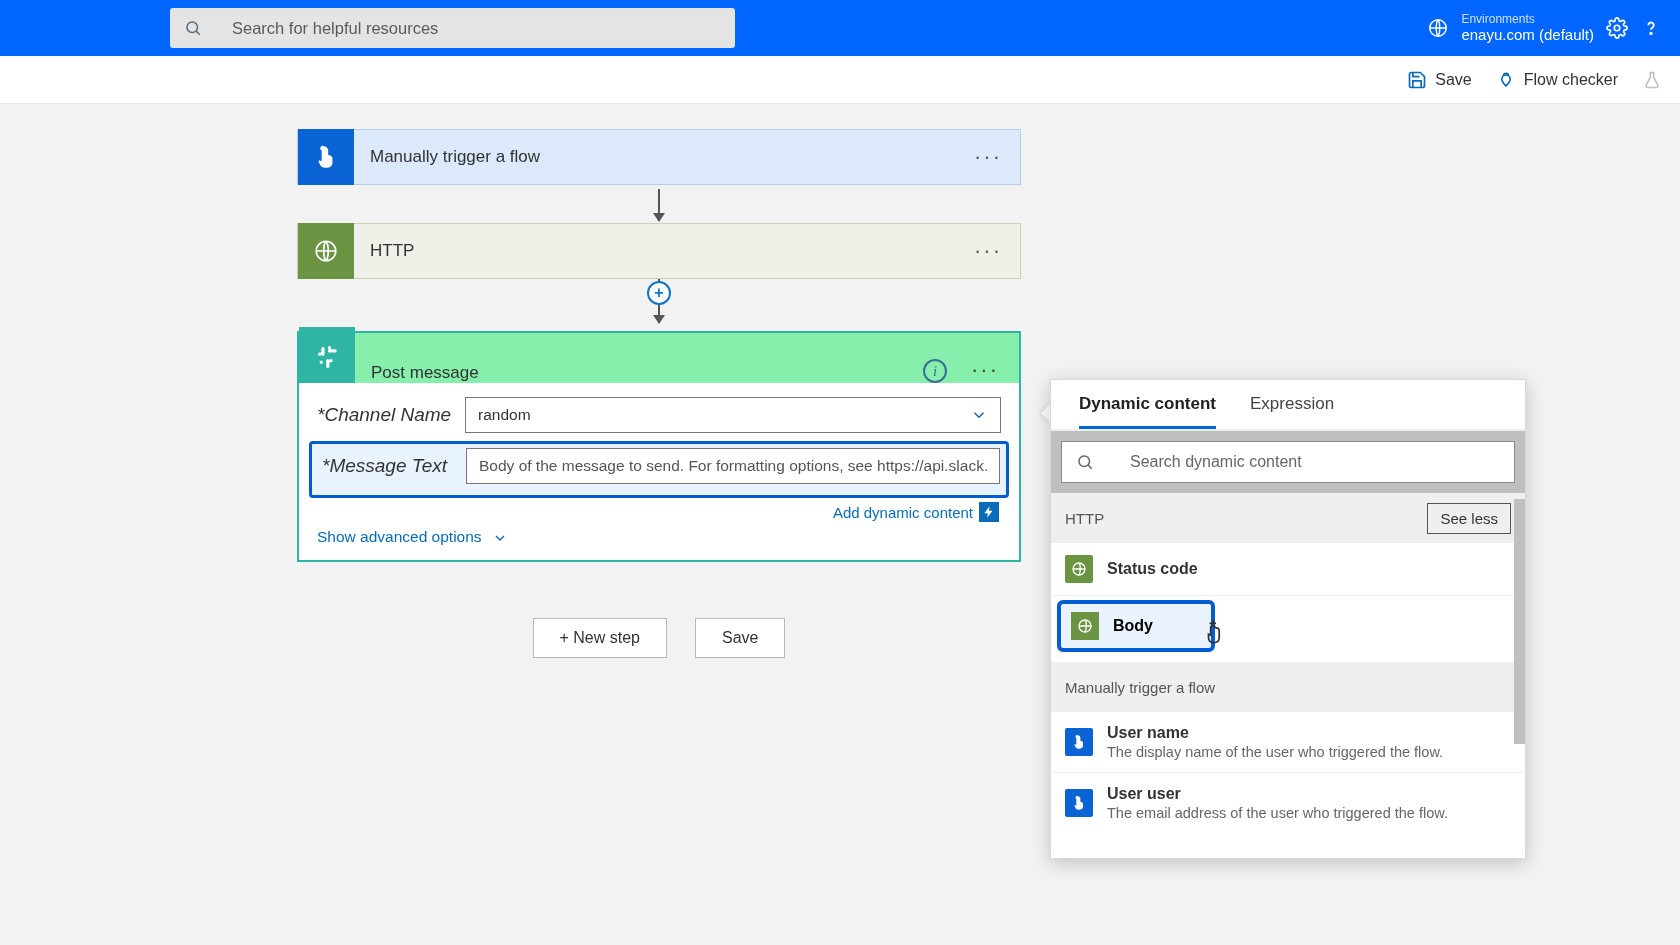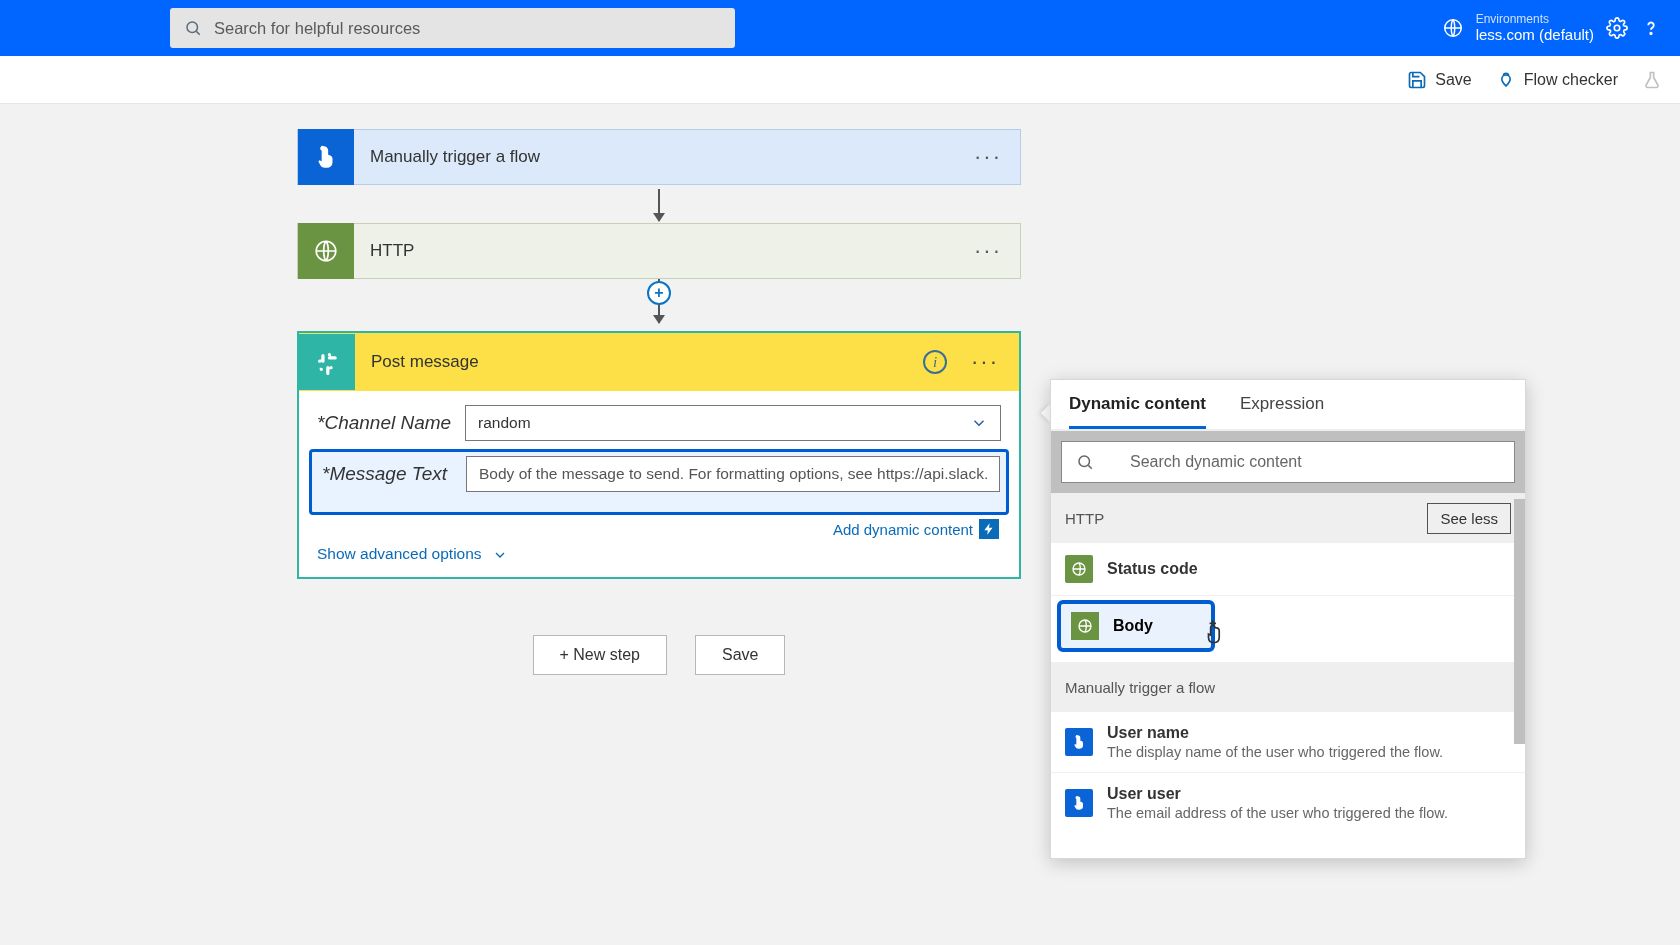--- a/index.html
+++ b/index.html
@@ -16,21 +16,21 @@
     position: relative;
   }
   .search-box {
     background: #e4e4e4;
     border-radius: 3px;
     height: 40px;
     width: 565px;
     display: flex;
     align-items: center;
     padding: 0 14px;
-    gap: 12px;
+    gap: 30px;
   }
   .search-icon { width: 18px; height: 18px; color: #5a6b7c; }
   .search-input {
     border: none; background: transparent; outline: none;
     font-size: 16.5px; color: #333; flex: 1;
   }
   .search-input::placeholder { color: #5a5a5a; }
   .top-right {
     margin-left: auto; display: flex; align-items: center; gap: 12px;
   }
@@ -122,23 +122,23 @@
     border-top: 9px solid #555;
   }
 
   
   .post-card {
     border: 2px solid #2fb5a5;
     background: white;
     width: 724px;
   }
   .post-header {
-    background: #fde047;
-    height: 58px;
-    display: flex; align-items: center;
+    background: #86efac;
+    height: 50px;
+    display: flex; align-items: flex-end;
   }
   .post-header .tile {
     width: 56px; height: 56px; background: #2fb5a5;
     display: flex; align-items: center; justify-content: center; color: white;
   }
   .post-header .title { margin-left: 16px; font-size: 17px; color: #333; }
   .post-header .info-icon, .post-header .ellipsis {
     color: #444; cursor: pointer;
   }
   .post-header .info-icon {
@@ -196,21 +196,21 @@
     font-size: 16px; color: #333; cursor: pointer;
   }
 
   
   .dyn-panel {
     position: absolute; left: 1050px; top: 379px; width: 476px; height: 480px;
     background: white; border: 1px solid #d8d8d8;
     box-shadow: 0 4px 18px rgba(0,0,0,0.2);
     display: flex; flex-direction: column; overflow: hidden;
   }
-  .dyn-tabs { display: flex; padding: 0 18px; border-bottom: 2px solid #eee; }
+  .dyn-tabs { display: flex; padding: 0 28px; border-bottom: 2px solid #eee; }
   .dyn-tab {
     padding: 14px 0 12px; margin-right: 34px; font-size: 17px; cursor: pointer;
     color: #333; font-weight: 600;
   }
   .dyn-tab.active { border-bottom: 3px solid #0066d6; color: #222; }
   .dyn-tab:not(.active) { font-weight: 400; color: #444; }
   .dyn-search-wrap { background: #bfbfbf; padding: 10px; }
   .dyn-search {
     background: white; border: 1px solid #888; height: 42px;
     display: flex; align-items: center; gap: 12px; padding: 0 14px;
@@ -280,21 +280,21 @@
       </svg>
     <input class="search-input" placeholder="Search for helpful resources" style="">
   </div>
   <div class="top-right">
     <svg class="env-icon" viewBox="0 0 24 24" fill="none" stroke="white" stroke-width="1.6">
         <circle cx="12" cy="12" r="9"></circle>
         <path d="M3 12h18M12 3c2.5 3 2.5 15 0 18M12 3c-2.5 3-2.5 15 0 18"></path>
       </svg>
     <div class="env-block">
       <span class="env-label">Environments</span>
-      <span class="env-name">less.com (default)</span>
+      <span class="env-name">enayu.com (default)</span>
     </div>
     <svg class="gear-icon" viewBox="0 0 24 24" fill="none" stroke="white" stroke-width="1.8">
         <circle cx="12" cy="12" r="3"></circle>
         <path d="M19.4 15a1.7 1.7 0 0 0 .34 1.87l.06.06a2 2 0 1 1-2.83 2.83l-.06-.06a1.7 1.7 0 0 0-1.87-.34 1.7 1.7 0 0 0-1 1.56V21a2 2 0 1 1-4 0v-.09a1.7 1.7 0 0 0-1-1.56 1.7 1.7 0 0 0-1.87.34l-.06.06a2 2 0 1 1-2.83-2.83l.06-.06A1.7 1.7 0 0 0 5 15.04a1.7 1.7 0 0 0-1.56-1H3a2 2 0 1 1 0-4h.09A1.7 1.7 0 0 0 4.65 9a1.7 1.7 0 0 0-.34-1.87l-.06-.06a2 2 0 1 1 2.83-2.83l.06.06A1.7 1.7 0 0 0 9.01 5h0a1.7 1.7 0 0 0 1-1.56V3a2 2 0 1 1 4 0v.09a1.7 1.7 0 0 0 1 1.56 1.7 1.7 0 0 0 1.87-.34l.06-.06a2 2 0 1 1 2.83 2.83l-.06.06A1.7 1.7 0 0 0 19 9.01V9a1.7 1.7 0 0 0 1.56 1H21a2 2 0 1 1 0 4h-.09a1.7 1.7 0 0 0-1.51 1z"></path>
       </svg>
     <svg class="help-icon" viewBox="0 0 24 24" fill="none" stroke="white" stroke-width="2">
         <path d="M9 9a3 3 0 1 1 4.5 2.6c-1 .6-1.5 1.3-1.5 2.4"></path>
         <circle cx="12" cy="18" r="0.8" fill="white"></circle>
       </svg>
   </div>
@@ -375,21 +375,21 @@
             <div class="select-ctl">
               <span>random</span>
               <svg class="chevron-down-icon" width="18" height="18" viewBox="0 0 24 24" fill="none" stroke="currentColor" stroke-width="2">
                   <polyline points="6 9 12 15 18 9"></polyline>
                 </svg>
             </div>
           </div>
         </div>
 
         <div class="msg-row-highlight">
-          <div class="field-row" style="margin-bottom:16px;">
+          <div class="field-row" style="margin-bottom:7px;">
             <div class="field-label"><span class="req">*</span><span>Message Text</span></div>
             <div class="field-control">
               <div class="text-ctl">
                 <input placeholder="Body of the message to send. For formatting options, see https://api.slack.com" style="">
               </div>
             </div>
           </div>
         </div>
 
         <div class="adc-row">

